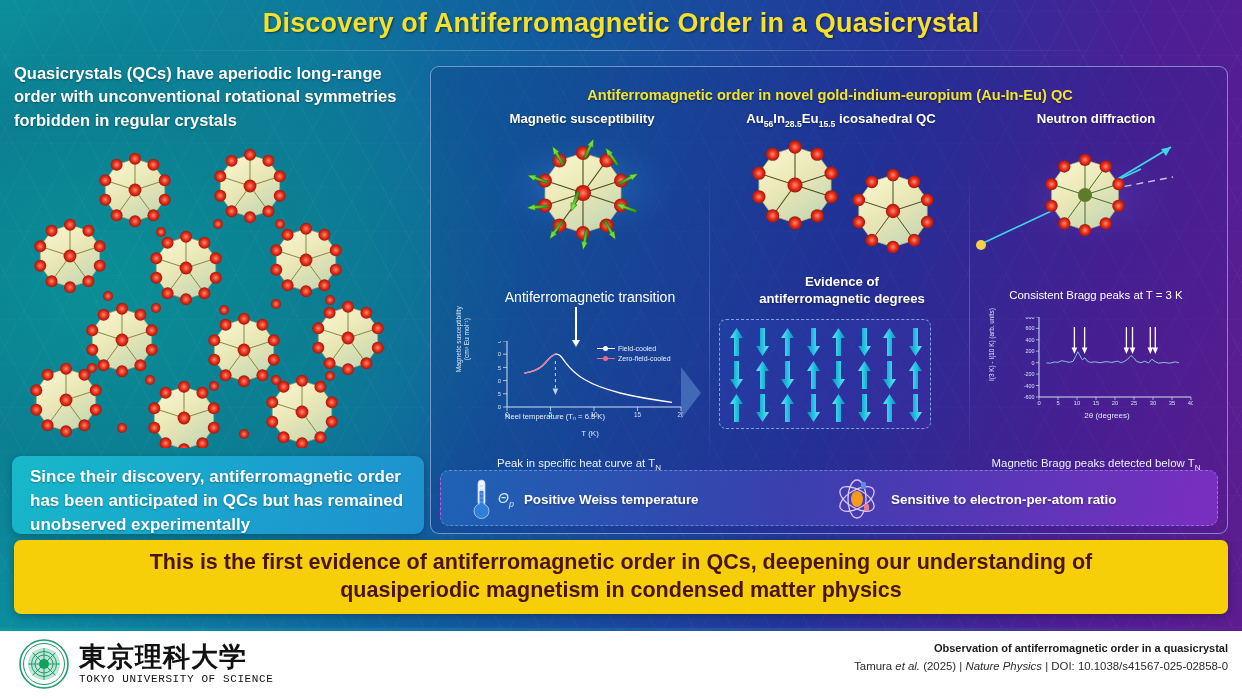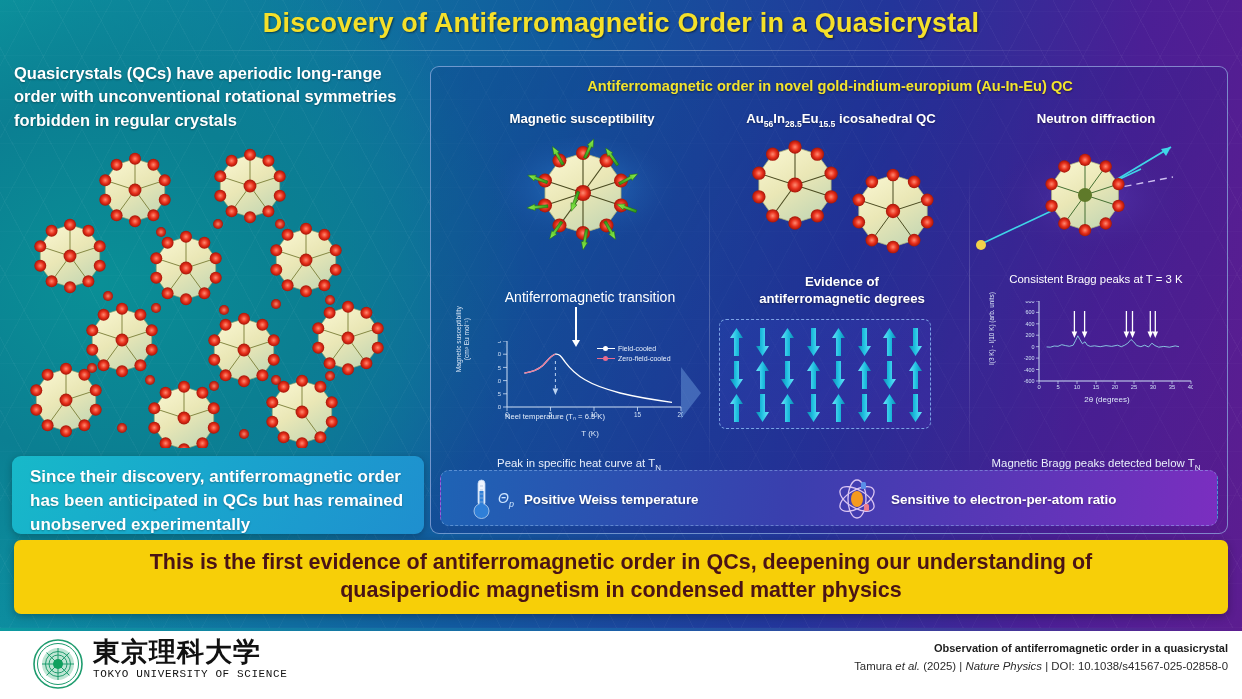--- a/index.html
+++ b/index.html
@@ -57,21 +57,21 @@
     text-shadow:0 1px 2px rgba(0,0,0,.3);
   }
 
   
   .panel {
     position:absolute; left:430px; top:66px; width:798px; height:468px;
     border:1.4px solid rgba(160,190,235,.65); border-radius:9px;
     background:linear-gradient(125deg, rgba(14,70,140,.40) 0%, rgba(32,40,140,.34) 48%, rgba(85,25,140,.32) 100%);
   }
   .panel-head {
-    position:absolute; left:0; top:11px; width:798px; text-align:center;
+    position:absolute; left:0; top:20px; width:798px; text-align:center;
     font-size:14.6px; font-weight:bold; color:#f2e32e;
     text-shadow:0 1px 2px rgba(0,0,0,.45);
   }
   .col-title {
     position:absolute; top:44px; text-align:center; color:#fff;
     font-size:13.2px; font-weight:bold; text-shadow:0 1px 2px rgba(0,0,0,.4);
   }
   .ct1 { left:22px;  width:258px; }
   .ct2 { left:282px; width:256px; }
   .ct3 { left:540px; width:250px; }
@@ -144,21 +144,21 @@
   .acell svg { width:15px; height:30px; display:block; }
   .acell.dn svg { transform:rotate(180deg); }
 
   .chev {
     position:absolute; left:250px; top:300px; width:0; height:0;
     border-top:26px solid transparent; border-bottom:26px solid transparent;
     border-left:20px solid rgba(120,170,230,.42);
   }
 
   
-  .chart2 { position:absolute; left:546px; top:206px; width:248px; height:160px; }
+  .chart2 { position:absolute; left:546px; top:222px; width:248px; height:160px; }
   .c2-title {
     position:absolute; left:0; top:0; width:238px; text-align:center;
     font-size:11.4px; color:#fff;
   }
   .c2-ylab {
     position:absolute; left:-34px; top:52px; width:96px;
     transform:rotate(-90deg); transform-origin:center;
     font-size:6.4px; color:#dce8f8; text-align:center;
   }
   .c2-plot { position:absolute; left:44px; top:28px; width:172px; height:88px; }
@@ -191,21 +191,21 @@
     width:1120px; text-align:center; color:#4a1416;
     font-size:21.5px; font-weight:bold; line-height:1.3;
   }
 
   
   .footer {
     position:absolute; left:0; top:628px; width:1242px; height:71px; background:#fff;
   }
   .foot-rule { position:absolute; left:0; top:0; width:1242px; height:3px;
     background:linear-gradient(90deg,#0c9aa0,#1a5fa8,#5c1d90); }
-  .logo-wrap { position:absolute; left:32px; top:10px; display:flex; gap:9px; }
+  .logo-wrap { position:absolute; left:18px; top:10px; display:flex; align-items:center; gap:9px; }
   .logo-jp { font-size:27px; font-weight:bold; color:#111; letter-spacing:1px; line-height:1; font-family:"DejaVu Sans", sans-serif; }
   .logo-en { font-size:11px; color:#111; letter-spacing:.6px; margin-top:3px; font-family:Liberation Mono, monospace; }
   .cite { position:absolute; right:14px; top:14px; text-align:right; }
   .cite-t { font-size:11px; font-weight:bold; color:#1c1c1c; }
   .cite-s { font-size:11.4px; color:#2b2b2b; margin-top:6px; }
   .cite-s i { font-style:italic; }
 </style>
 </head>
 <body>
 

